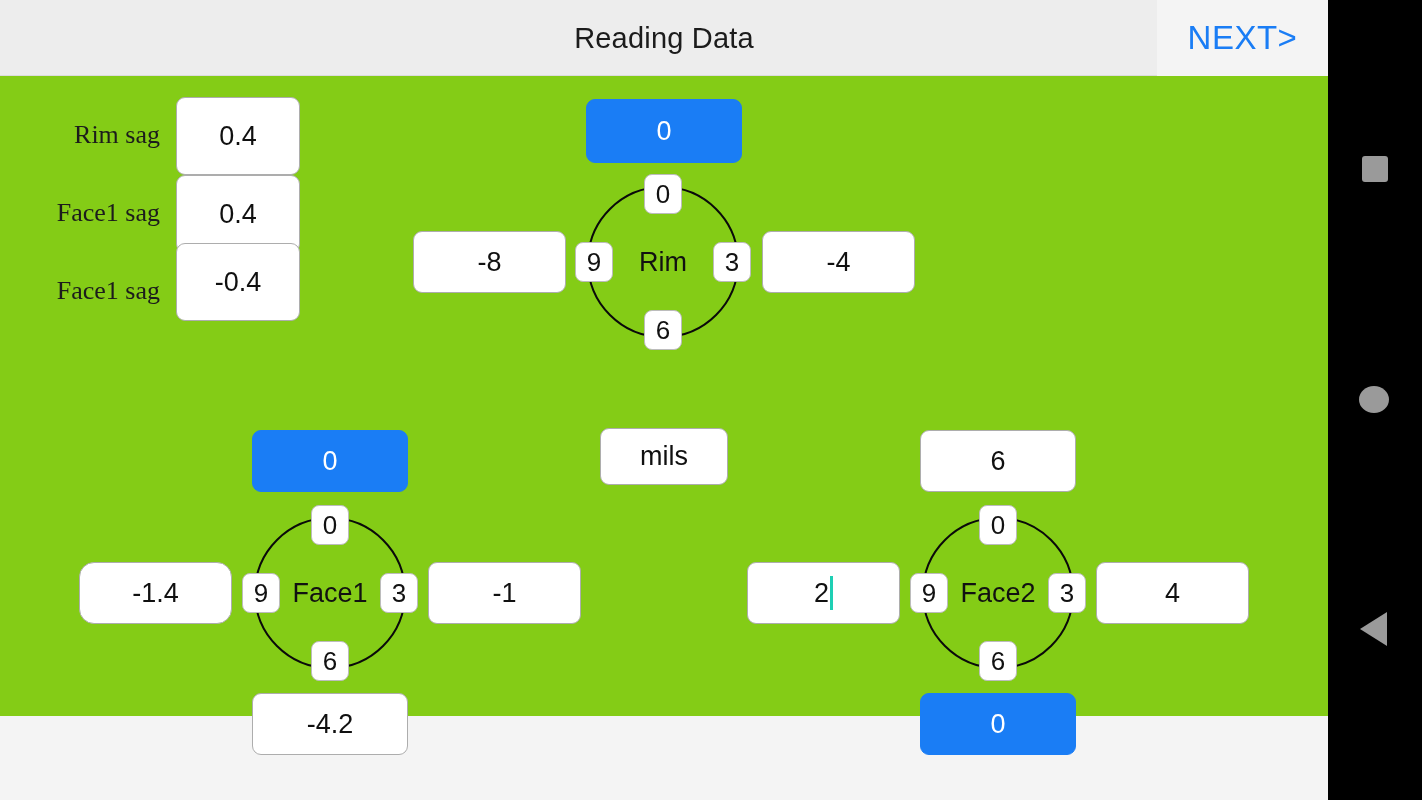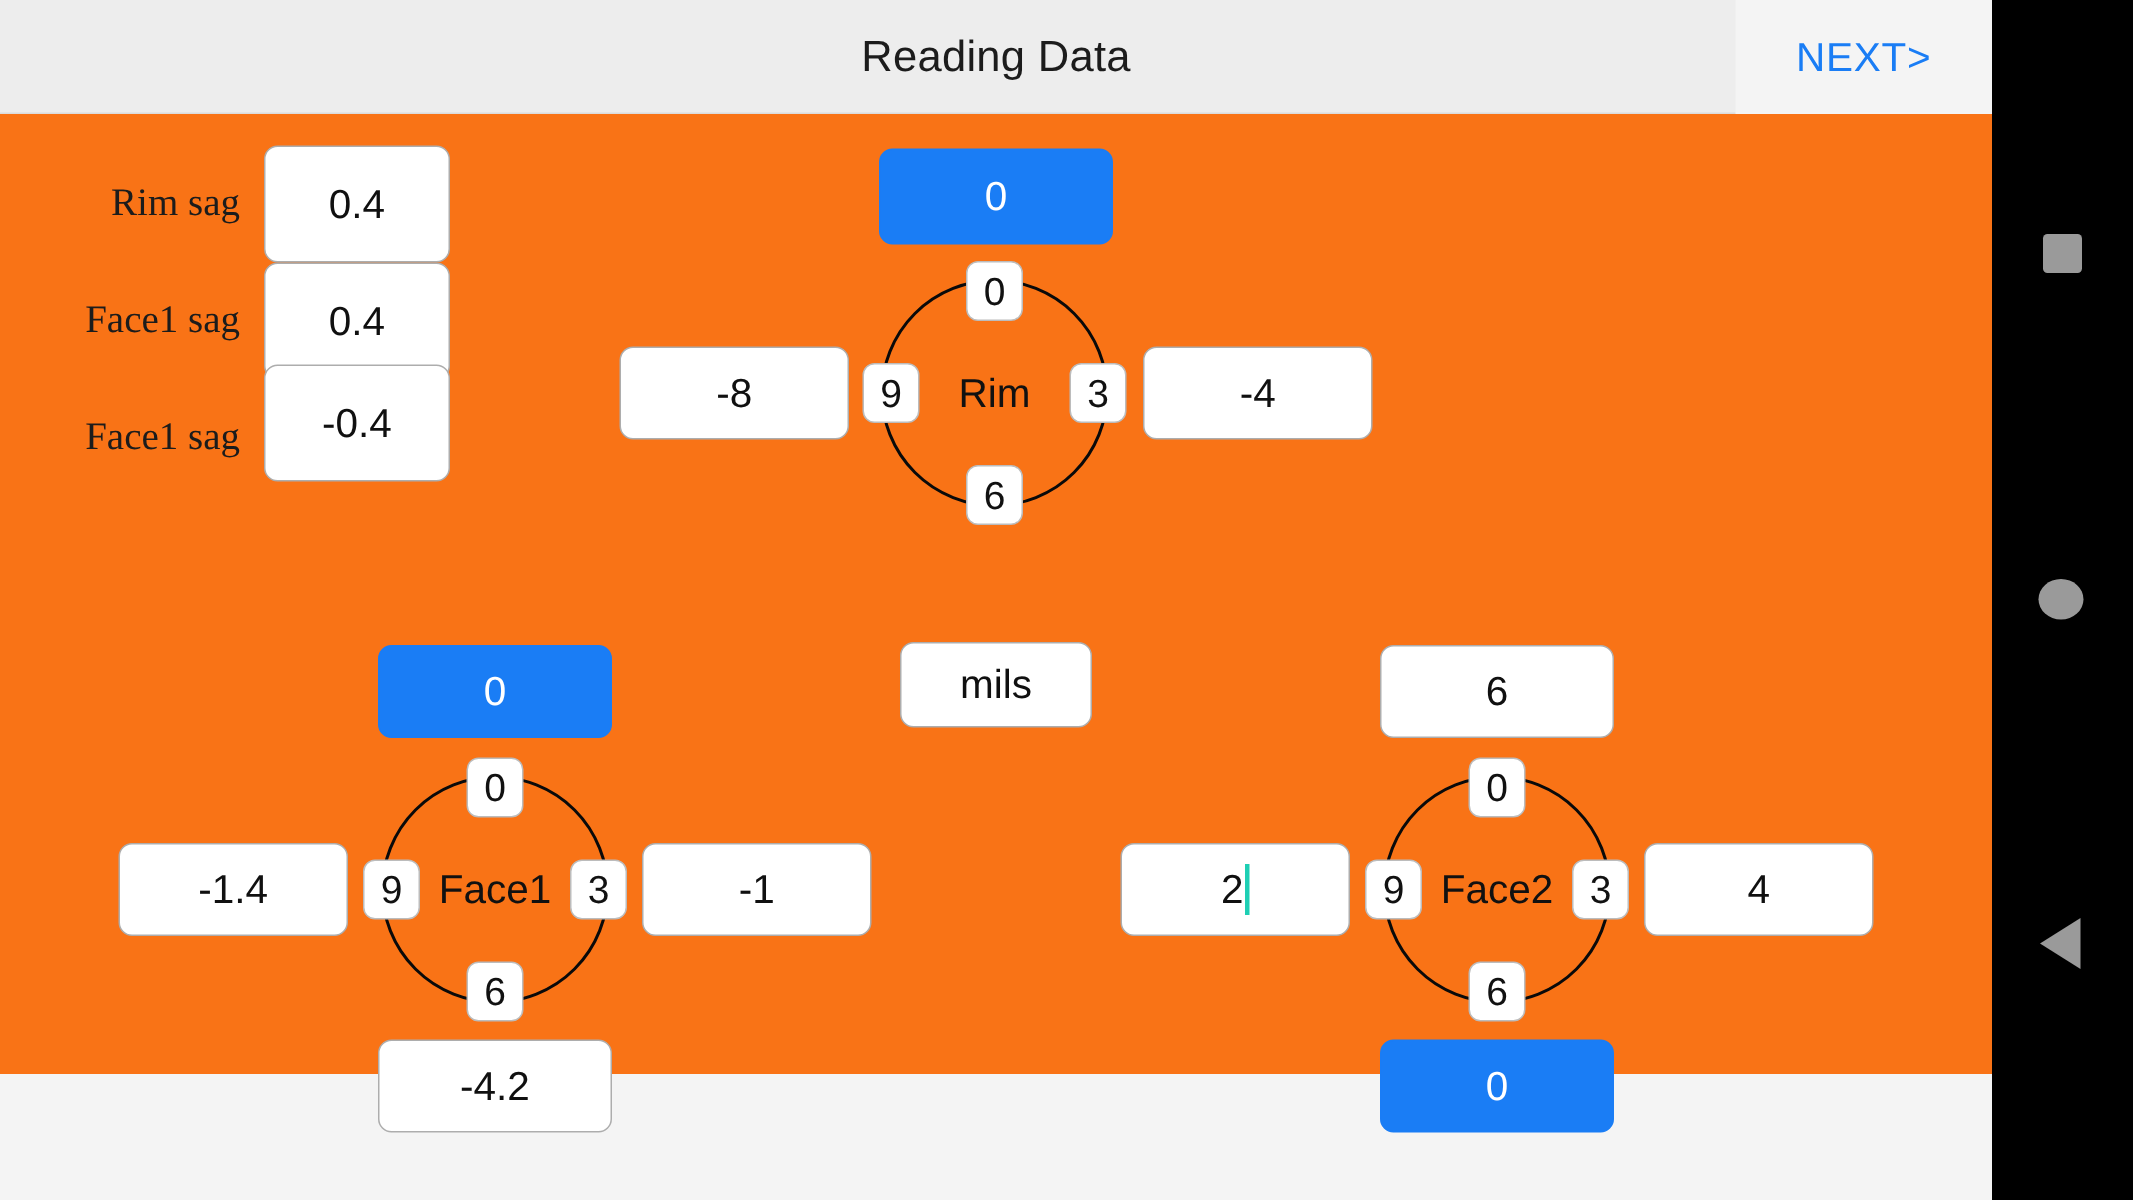--- a/index.html
+++ b/index.html
@@ -5,21 +5,21 @@
   * { box-sizing: border-box; margin: 0; padding: 0; }
   html, body {
     width: 1422px; height: 800px;
     background: #f4f4f4;
     font-family: "Liberation Sans", sans-serif;
     overflow: hidden;
   }
   #app {
     position: relative;
     width: 1422px; height: 716px;
-    background: #f97316;
+    background: #84cc16;
   }
 
   
   .header {
     position: absolute; left: 0; top: 0;
     width: 1328px; height: 76px;
     background: #ededed;
     border-bottom: 1px solid #dcdcdc;
   }
   .header-title {
@@ -30,21 +30,21 @@
   }
   .next-btn {
     position: absolute; left: 1157px; top: 0;
     width: 171px; height: 76px;
     background: #f4f4f4;
     display: flex; align-items: center; justify-content: center;
     cursor: pointer;
   }
   .next-btn span {
     color: #1a7df5;
-    font-size: 27px;
+    font-size: 33px;
     font-weight: 500;
     letter-spacing: 0.5px;
   }
 
   
   .field {
     position: absolute;
     background: #ffffff;
     border: 1.6px solid #adadad;
     border-radius: 9px;
@@ -175,21 +175,21 @@
 
   <div class="dial" style="left:254px; top:517px; width:152px; height:152px;">
     <div class="dial-circle"></div>
     <div class="dial-name">Face1</div>
     <div class="pos p0">0</div>
     <div class="pos p3">3</div>
     <div class="pos p6">6</div>
     <div class="pos p9">9</div>
   </div>
 
-  <div class="field" style="left:79px; top:562px; width:153px; height:62px;">-1.4</div>
+  <div class="field" style="left:79px; top:562px; width:153px; height:62px;border-radius:15px;">-1.4</div>
   <div class="field" style="left:428px; top:562px; width:153px; height:62px;">-1</div>
   <div class="field" style="left:252px; top:693px; width:156px; height:62px;">-4.2</div>
 
   <div class="field" style="left:920px; top:430px; width:156px; height:62px;">6</div>
 
   <div class="dial" style="left:922px; top:517px; width:152px; height:152px;">
     <div class="dial-circle"></div>
     <div class="dial-name">Face2</div>
     <div class="pos p0">0</div>
     <div class="pos p3">3</div>

